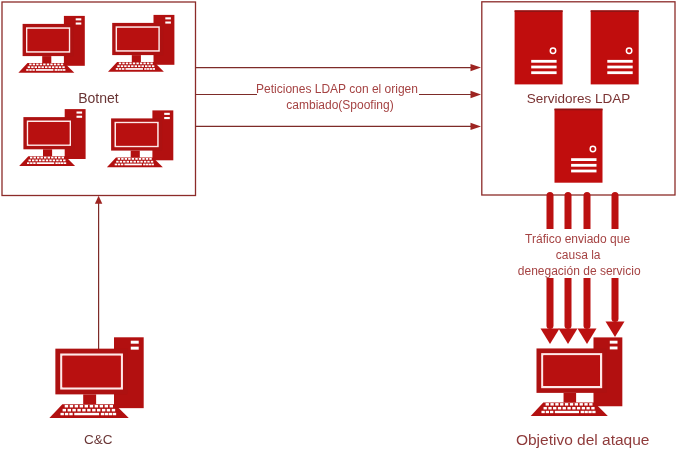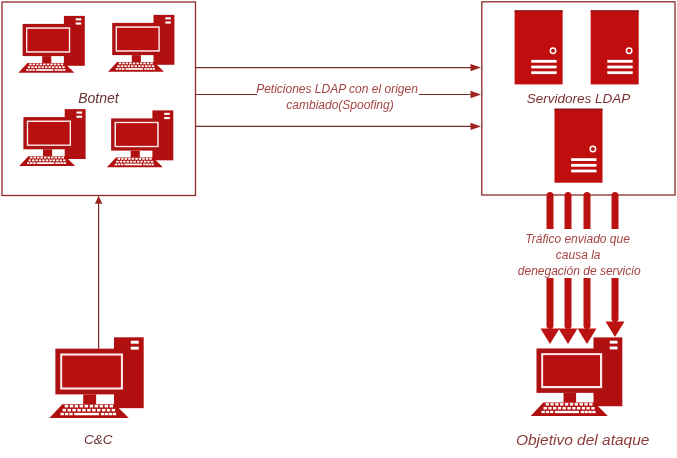--- a/index.html
+++ b/index.html
@@ -1,16 +1,16 @@
 <!DOCTYPE html>
 <html><head>
 <meta charset="utf-8">
 <style>
   html,body{margin:0;padding:0;background:#ffffff;}
-  #stage{position:relative;width:677px;height:458px;background:#ffffff;overflow:hidden;font-style:italic;}
+  #stage{position:relative;width:677px;height:458px;background:#ffffff;overflow:hidden;}
   svg{display:block;}
   text{font-family:"Liberation Sans", sans-serif;}
 </style>
 </head>
 <body>
 <div id="stage">
 <svg width="677" height="458" viewBox="0 0 677 458" xmlns="http://www.w3.org/2000/svg">
   <defs>
 
     <g id="pc">

